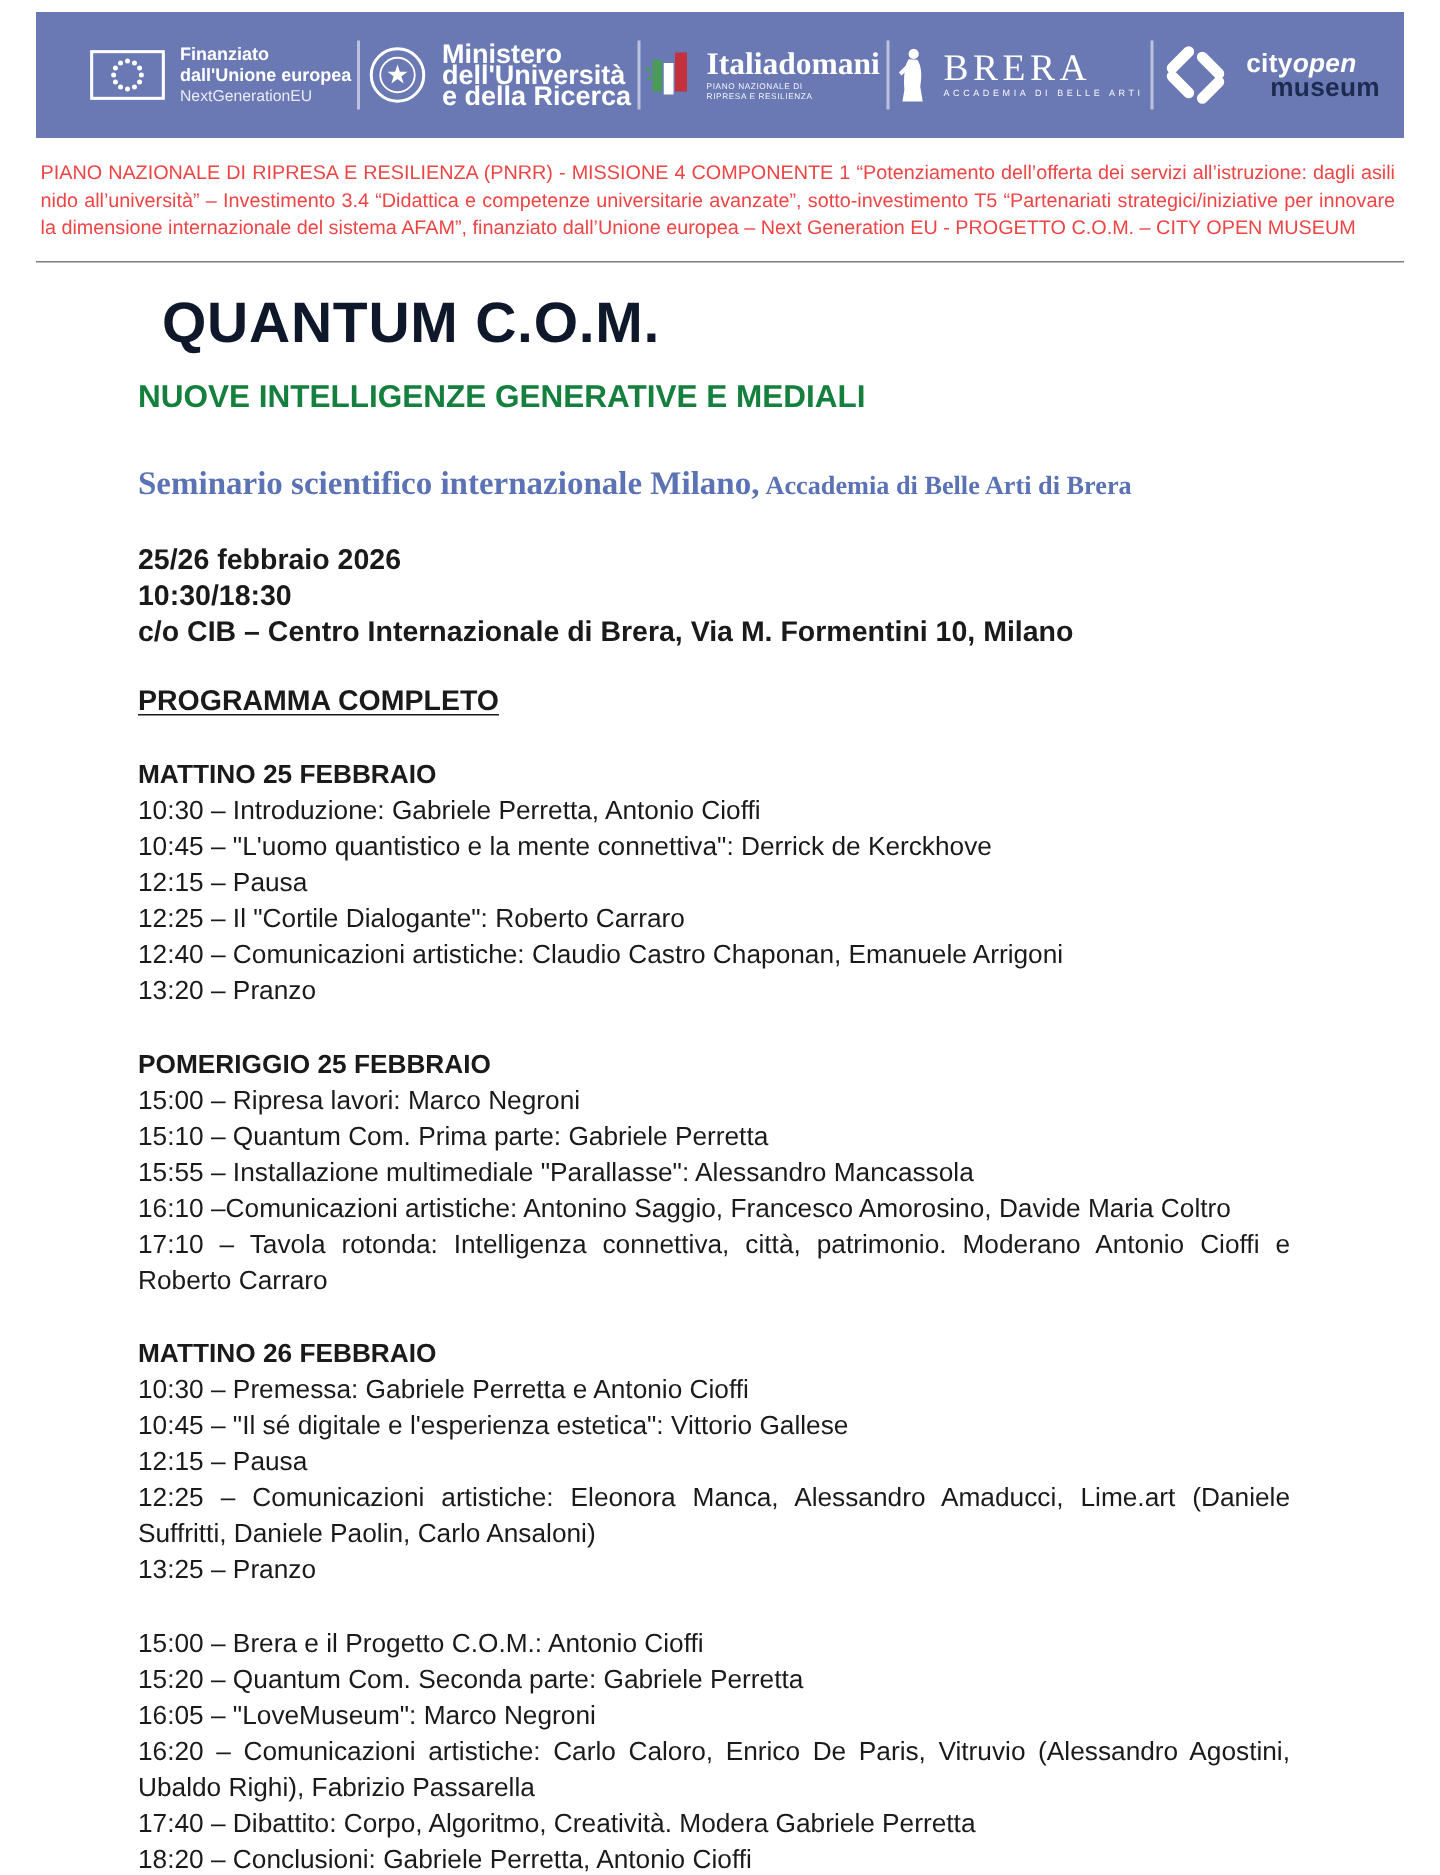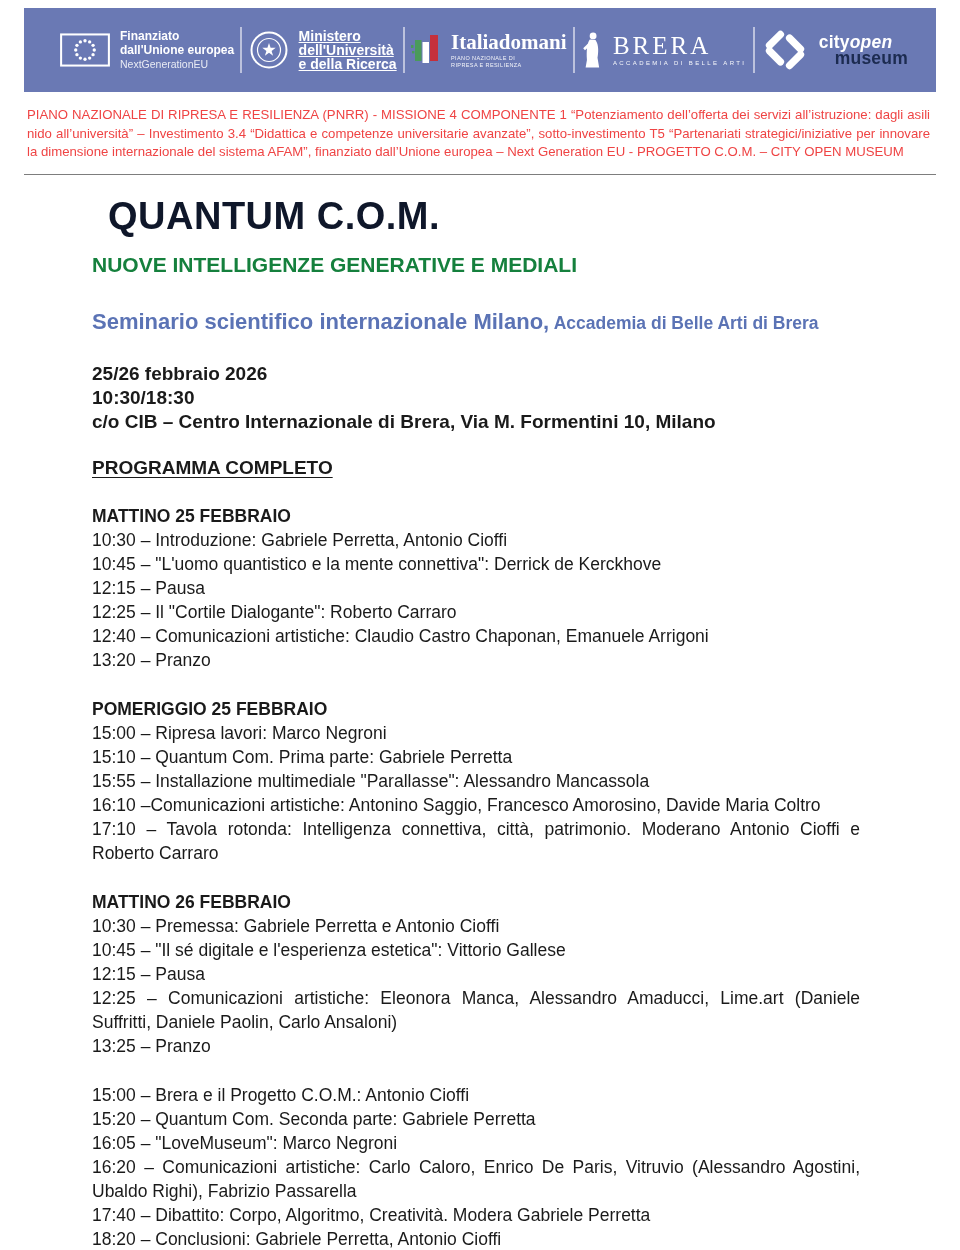--- a/index.html
+++ b/index.html
@@ -1,43 +1,43 @@
 <!DOCTYPE html>
 <html><head>
 <meta charset="utf-8">
 <style>
   html,body{margin:0;padding:0;background:#ffffff;}
   .page{width:960px;min-height:1250px;background:#fff;font-family:"Liberation Sans",sans-serif;color:#1a1a1a;overflow:hidden;}
 
   
-  .banner{margin:8px 24px 0 24px;height:84px;background:#6a79b4;display:flex;align-items:center;justify-content:space-between;padding:0 28px 0 36px;box-sizing:border-box;}
+  .banner{margin:8px 24px 0 24px;height:84px;background:#6a79b4;display:flex;align-items:center;justify-content:space-between;padding:0 16px 0 36px;box-sizing:border-box;}
   .sep{width:2px;height:46px;background:rgba(255,255,255,.55);flex:0 0 auto;}
   .logo-group{display:flex;align-items:center;gap:10px;color:#fff;flex:0 0 auto;}
   .eu-text{font-size:12px;line-height:14px;font-weight:bold;}
   .eu-text .light{font-weight:normal;font-size:10.5px;opacity:.85;}
-  .min-text{font-size:14px;line-height:14px;font-weight:bold;text-decoration:underline;}
+  .min-text{font-size:18px;line-height:14px;font-weight:bold;}
   .italia-block{display:flex;flex-direction:column;}
   .italia-name{font-family:"Liberation Serif",serif;font-size:21px;font-weight:bold;line-height:21px;}
   .italia-sub{font-size:5.5px;line-height:6.5px;letter-spacing:.4px;margin-top:2px;opacity:.92;width:78px;}
   .brera-block{display:flex;flex-direction:column;align-items:flex-start;}
   .brera-name{font-family:"Liberation Serif",serif;font-size:25px;line-height:24px;letter-spacing:3px;}
   .brera-sub{font-size:6px;letter-spacing:2.4px;margin-top:2px;opacity:.95;}
   .com-text{font-size:17.5px;font-weight:bold;line-height:16px;letter-spacing:.2px;}
   .com-text .open{font-style:italic;}
   .com-text .museum{color:#1c2b50;margin-left:16px;}
 
   
   .pnrr{margin:14px 30px 0 27px;font-size:13.2px;line-height:18.6px;text-align:justify;color:#ef4444;}
   .rule{border:none;border-top:1.5px solid #7d7d7d;margin:12px 24px 0 24px;}
 
   
   .content{margin:20px 100px 40px 92px;}
   .title{color:#0f172a;font-size:38px;font-weight:bold;letter-spacing:.5px;margin:16px;line-height:42px;}
   .subtitle{color:#15803d;font-size:21px;font-weight:bold;margin:7px 0 0 0;line-height:24px;}
-  .event{margin-top:32px;color:#5b73b5;font-weight:bold;}
+  .event{margin-top:32px;color:#5b73b5;font-weight:bold;font-family:Liberation Serif, serif;}
   .event-main{font-size:22px;}
   .event-secondary{font-size:17.5px;}
   .details{margin-top:27px;font-weight:bold;font-size:19px;line-height:24px;}
   .program-heading{display:inline-block;margin-top:23px;font-size:19px;font-weight:bold;text-decoration:underline;text-underline-offset:3px;}
   .section{margin-top:25px;}
   .section-header{font-weight:bold;font-size:17.5px;line-height:24px;}
   .item{margin:0;font-size:17.5px;line-height:24px;text-align:justify;}
 </style>
 </head>
 <body>

